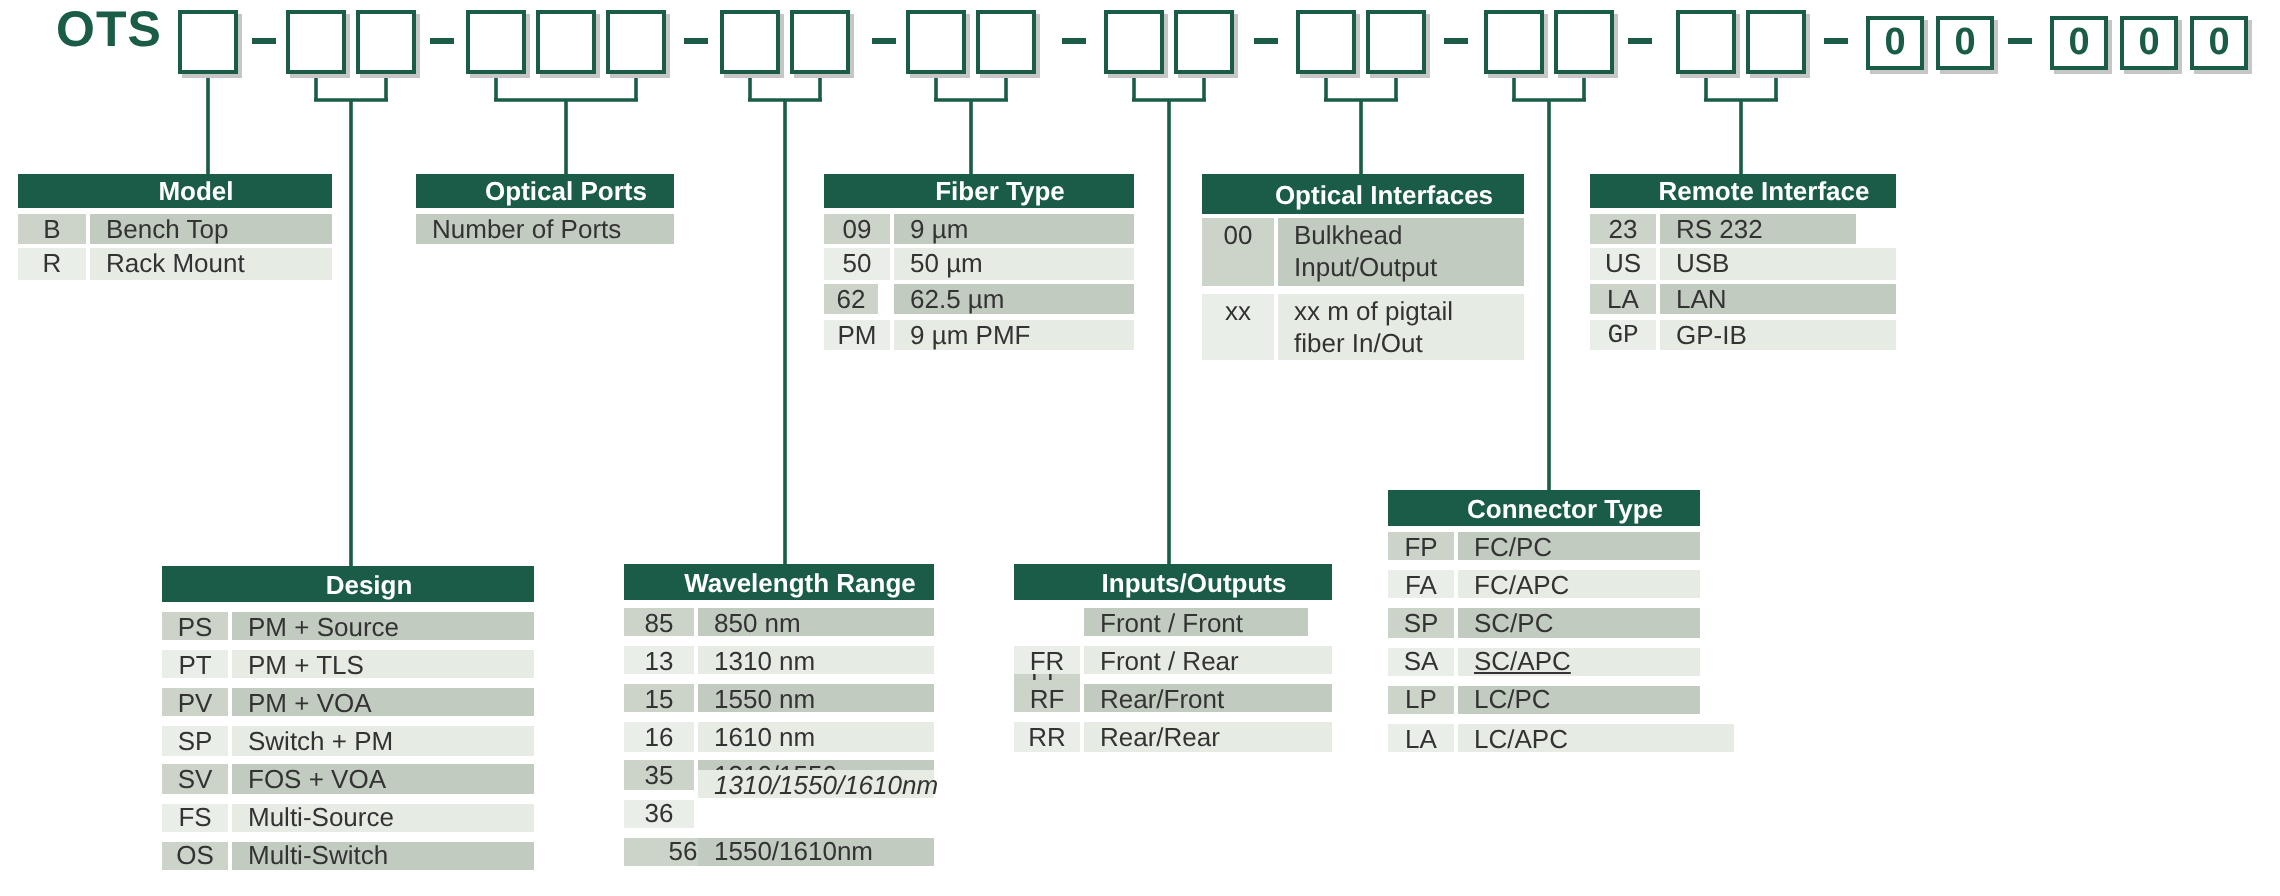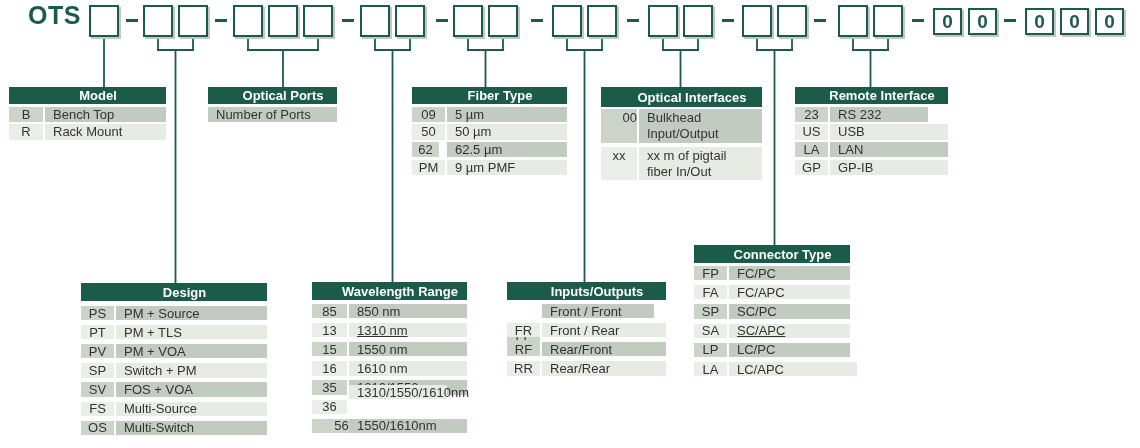--- a/index.html
+++ b/index.html
@@ -115,50 +115,50 @@
         <div class="cell code light" style="left: 0px; top: 37.3px; width: 34px; height: 15.3px;">R</div>
         <div class="cell desc light" style="left: 36px; top: 37.3px; width: 121px; height: 15.3px;">Rack Mount</div>
       </div>
       <div class="ptable" style="left: 208px; top: 87px; width: 129px;">
         <div class="hdr" style="height: 17px;">Optical Ports</div>
         <div class="cell desc dark" style="left: 0px; top: 19.5px; width: 129px; height: 15.3px;">Number of Ports</div>
       </div>
       <div class="ptable" style="left: 412px; top: 87px; width: 155px;">
         <div class="hdr" style="height: 17px;">Fiber Type</div>
         <div class="cell code dark" style="left: 0px; top: 19.5px; width: 33px; height: 15.3px;">09</div>
-        <div class="cell desc dark" style="left: 35px; top: 19.5px; width: 120px; height: 15.3px;">5 µm</div>
+        <div class="cell desc dark" style="left: 35px; top: 19.5px; width: 120px; height: 15.3px;">9 µm</div>
         <div class="cell code light" style="left: 0px; top: 37.3px; width: 33px; height: 15.3px;">50</div>
         <div class="cell desc light" style="left: 35px; top: 37.3px; width: 120px; height: 15.3px;">50 µm</div>
         <div class="cell code dark" style="left: 0px; top: 55.1px; width: 27px; height: 15.3px;">62</div>
         <div class="cell desc dark" style="left: 35px; top: 55.1px; width: 120px; height: 15.3px;">62.5 µm</div>
         <div class="cell code light" style="left: 0px; top: 72.9px; width: 33px; height: 15.3px;">PM</div>
         <div class="cell desc light" style="left: 35px; top: 72.9px; width: 120px; height: 15.3px;">9 µm PMF</div>
       </div>
       <div class="ptable" style="left: 601px; top: 87px; width: 161px;">
         <div class="hdr" style="height: 20px;">Optical Interfaces</div>
-        <div class="cell code dark multiline" style="text-align: right; left: 0px; top: 22px; width: 36px; height: 34px;">00</div>
+        <div class="cell code dark multiline" style="text-align: center; left: 0px; top: 22px; width: 36px; height: 34px;">00</div>
         <div class="cell desc dark multiline" style="left: 38px; top: 22px; width: 123px; height: 34px;">
           <div>Bulkhead</div>
           <div>Input/Output</div>
         </div>
         <div class="cell code light multiline" style="text-align: center; left: 0px; top: 60px; width: 36px; height: 33px;">xx</div>
         <div class="cell desc light multiline" style="left: 38px; top: 60px; width: 123px; height: 33px;">
           <div>xx m of pigtail</div>
           <div>fiber In/Out</div>
         </div>
       </div>
       <div class="ptable" style="left: 795px; top: 87px; width: 153px;">
         <div class="hdr" style="height: 17px;">Remote Interface</div>
         <div class="cell code dark" style="left: 0px; top: 19.5px; width: 33px; height: 15.3px;">23</div>
         <div class="cell desc dark" style="left: 35px; top: 19.5px; width: 98px; height: 15.3px;">RS 232</div>
         <div class="cell code light" style="left: 0px; top: 37.3px; width: 33px; height: 15.3px;">US</div>
         <div class="cell desc light" style="left: 35px; top: 37.3px; width: 118px; height: 15.3px;">USB</div>
         <div class="cell code dark" style="left: 0px; top: 55.1px; width: 33px; height: 15.3px;">LA</div>
         <div class="cell desc dark" style="left: 35px; top: 55.1px; width: 118px; height: 15.3px;">LAN</div>
-        <div class="cell code light" style="left: 0px; top: 72.9px; width: 33px; height: 15.3px;">GP</div>
+        <div class="cell code light" style="left: 0px; top: 72.9px; width: 33px; height: 15.3px; font-family: Liberation Mono, monospace;">GP</div>
         <div class="cell desc light" style="left: 35px; top: 72.9px; width: 118px; height: 15.3px;">GP-IB</div>
       </div>
       <div class="ptable" style="left: 81px; top: 283px; width: 186px;">
         <div class="hdr" style="height: 18px;">Design</div>
         <div class="cell code dark" style="left: 0px; top: 23px; width: 33px; height: 14.3px;">PS</div>
         <div class="cell desc dark" style="left: 35px; top: 23px; width: 151px; height: 14.3px;">PM + Source</div>
         <div class="cell code light" style="left: 0px; top: 42.1px; width: 33px; height: 14.3px;">PT</div>
         <div class="cell desc light" style="left: 35px; top: 42.1px; width: 151px; height: 14.3px;">PM + TLS</div>
         <div class="cell code dark" style="left: 0px; top: 61.2px; width: 33px; height: 14.3px;">PV</div>
         <div class="cell desc dark" style="left: 35px; top: 61.2px; width: 151px; height: 14.3px;">PM + VOA</div>
@@ -169,29 +169,29 @@
         <div class="cell code light" style="left: 0px; top: 118.5px; width: 33px; height: 14.3px;">FS</div>
         <div class="cell desc light" style="left: 35px; top: 118.5px; width: 151px; height: 14.3px;">Multi-Source</div>
         <div class="cell code dark" style="left: 0px; top: 137.6px; width: 33px; height: 14.3px;">OS</div>
         <div class="cell desc dark" style="left: 35px; top: 137.6px; width: 151px; height: 14.3px;">Multi-Switch</div>
       </div>
       <div class="ptable" style="left: 312px; top: 282px; width: 155px;">
         <div class="hdr" style="height: 18px;">Wavelength Range</div>
         <div class="cell code dark" style="left: 0px; top: 22px; width: 35px; height: 14.3px;">85</div>
         <div class="cell desc dark" style="left: 37px; top: 22px; width: 118px; height: 14.3px;">850 nm</div>
         <div class="cell code light" style="left: 0px; top: 41.1px; width: 35px; height: 14.3px;">13</div>
-        <div class="cell desc light" style="left: 37px; top: 41.1px; width: 118px; height: 14.3px; text-decoration: underline;">1310 nm</div>
+        <div class="cell desc light" style="left: 37px; top: 41.1px; width: 118px; height: 14.3px;">1310 nm</div>
         <div class="cell code dark" style="left: 0px; top: 60.2px; width: 35px; height: 14.3px;">15</div>
         <div class="cell desc dark" style="left: 37px; top: 60.2px; width: 118px; height: 14.3px;">1550 nm</div>
         <div class="cell code light" style="left: 0px; top: 79.3px; width: 35px; height: 14.3px;">16</div>
         <div class="cell desc light" style="left: 37px; top: 79.3px; width: 118px; height: 14.3px;">1610 nm</div>
         <div class="cell code dark" style="left: 0px; top: 98.4px; width: 35px; height: 14.3px;">35</div>
         <div class="cell desc dark" style="left: 37px; top: 98.4px; width: 118px; height: 14.3px;">1310/1550 nm</div>
         <div class="cell code light" style="left: 0px; top: 117.5px; width: 35px; height: 14.3px;">36</div>
-        <div class="cell desc light" style="left: 37px; top: 103px; width: 98px; height: 14.3px;">1310/1550/1610nm</div>
+        <div class="cell desc light" style="left: 37px; top: 103px; width: 118px; height: 14.3px; font-style: italic;">1310/1550/1610nm</div>
         <div class="cell code dark" style="left: 0px; top: 136.6px; width: 59px; height: 14.3px;">56</div>
         <div class="cell desc dark" style="left: 37px; top: 136.6px; width: 118px; height: 14.3px;">1550/1610nm</div>
       </div>
       <div class="ptable" style="left: 507px; top: 282px; width: 159px;">
         <div class="hdr" style="height: 18px;">Inputs/Outputs</div>
         <div class="cell code dark" style="left: 0px; top: 22px; width: 33px; height: 14.3px; margin-top: 24px;">FF</div>
         <div class="cell desc dark" style="left: 35px; top: 22px; width: 112px; height: 14.3px;">Front / Front</div>
         <div class="cell code light" style="left: 0px; top: 41.1px; width: 33px; height: 14.3px;">FR</div>
         <div class="cell desc light" style="left: 35px; top: 41.1px; width: 124px; height: 14.3px;">Front / Rear</div>
         <div class="cell code dark" style="left: 0px; top: 60.2px; width: 33px; height: 14.3px;">RF</div>
@@ -205,16 +205,16 @@
         <div class="cell desc dark" style="left: 35px; top: 21px; width: 121px; height: 14.3px;">FC/PC</div>
         <div class="cell code light" style="left: 0px; top: 40.2px; width: 33px; height: 14.3px;">FA</div>
         <div class="cell desc light" style="left: 35px; top: 40.2px; width: 121px; height: 14.3px;">FC/APC</div>
         <div class="cell code dark" style="left: 0px; top: 59.4px; width: 33px; height: 14.3px;">SP</div>
         <div class="cell desc dark" style="left: 35px; top: 59.4px; width: 121px; height: 14.3px;">SC/PC</div>
         <div class="cell code light" style="left: 0px; top: 78.6px; width: 33px; height: 14.3px;">SA</div>
         <div class="cell desc light" style="left: 35px; top: 78.6px; width: 121px; height: 14.3px; text-decoration: underline;">SC/APC</div>
         <div class="cell code dark" style="left: 0px; top: 97.8px; width: 33px; height: 14.3px;">LP</div>
         <div class="cell desc dark" style="left: 35px; top: 97.8px; width: 121px; height: 14.3px;">LC/PC</div>
         <div class="cell code light" style="left: 0px; top: 117px; width: 33px; height: 14.3px;">LA</div>
-        <div class="cell desc light" style="left: 35px; top: 117px; width: 128px; height: 14.3px; text-align: right;">LC/APC</div>
+        <div class="cell desc light" style="left: 35px; top: 117px; width: 138px; height: 14.3px; text-align: right;">LC/APC</div>
       </div>
     </div>
 </div>
 
 </body></html>

